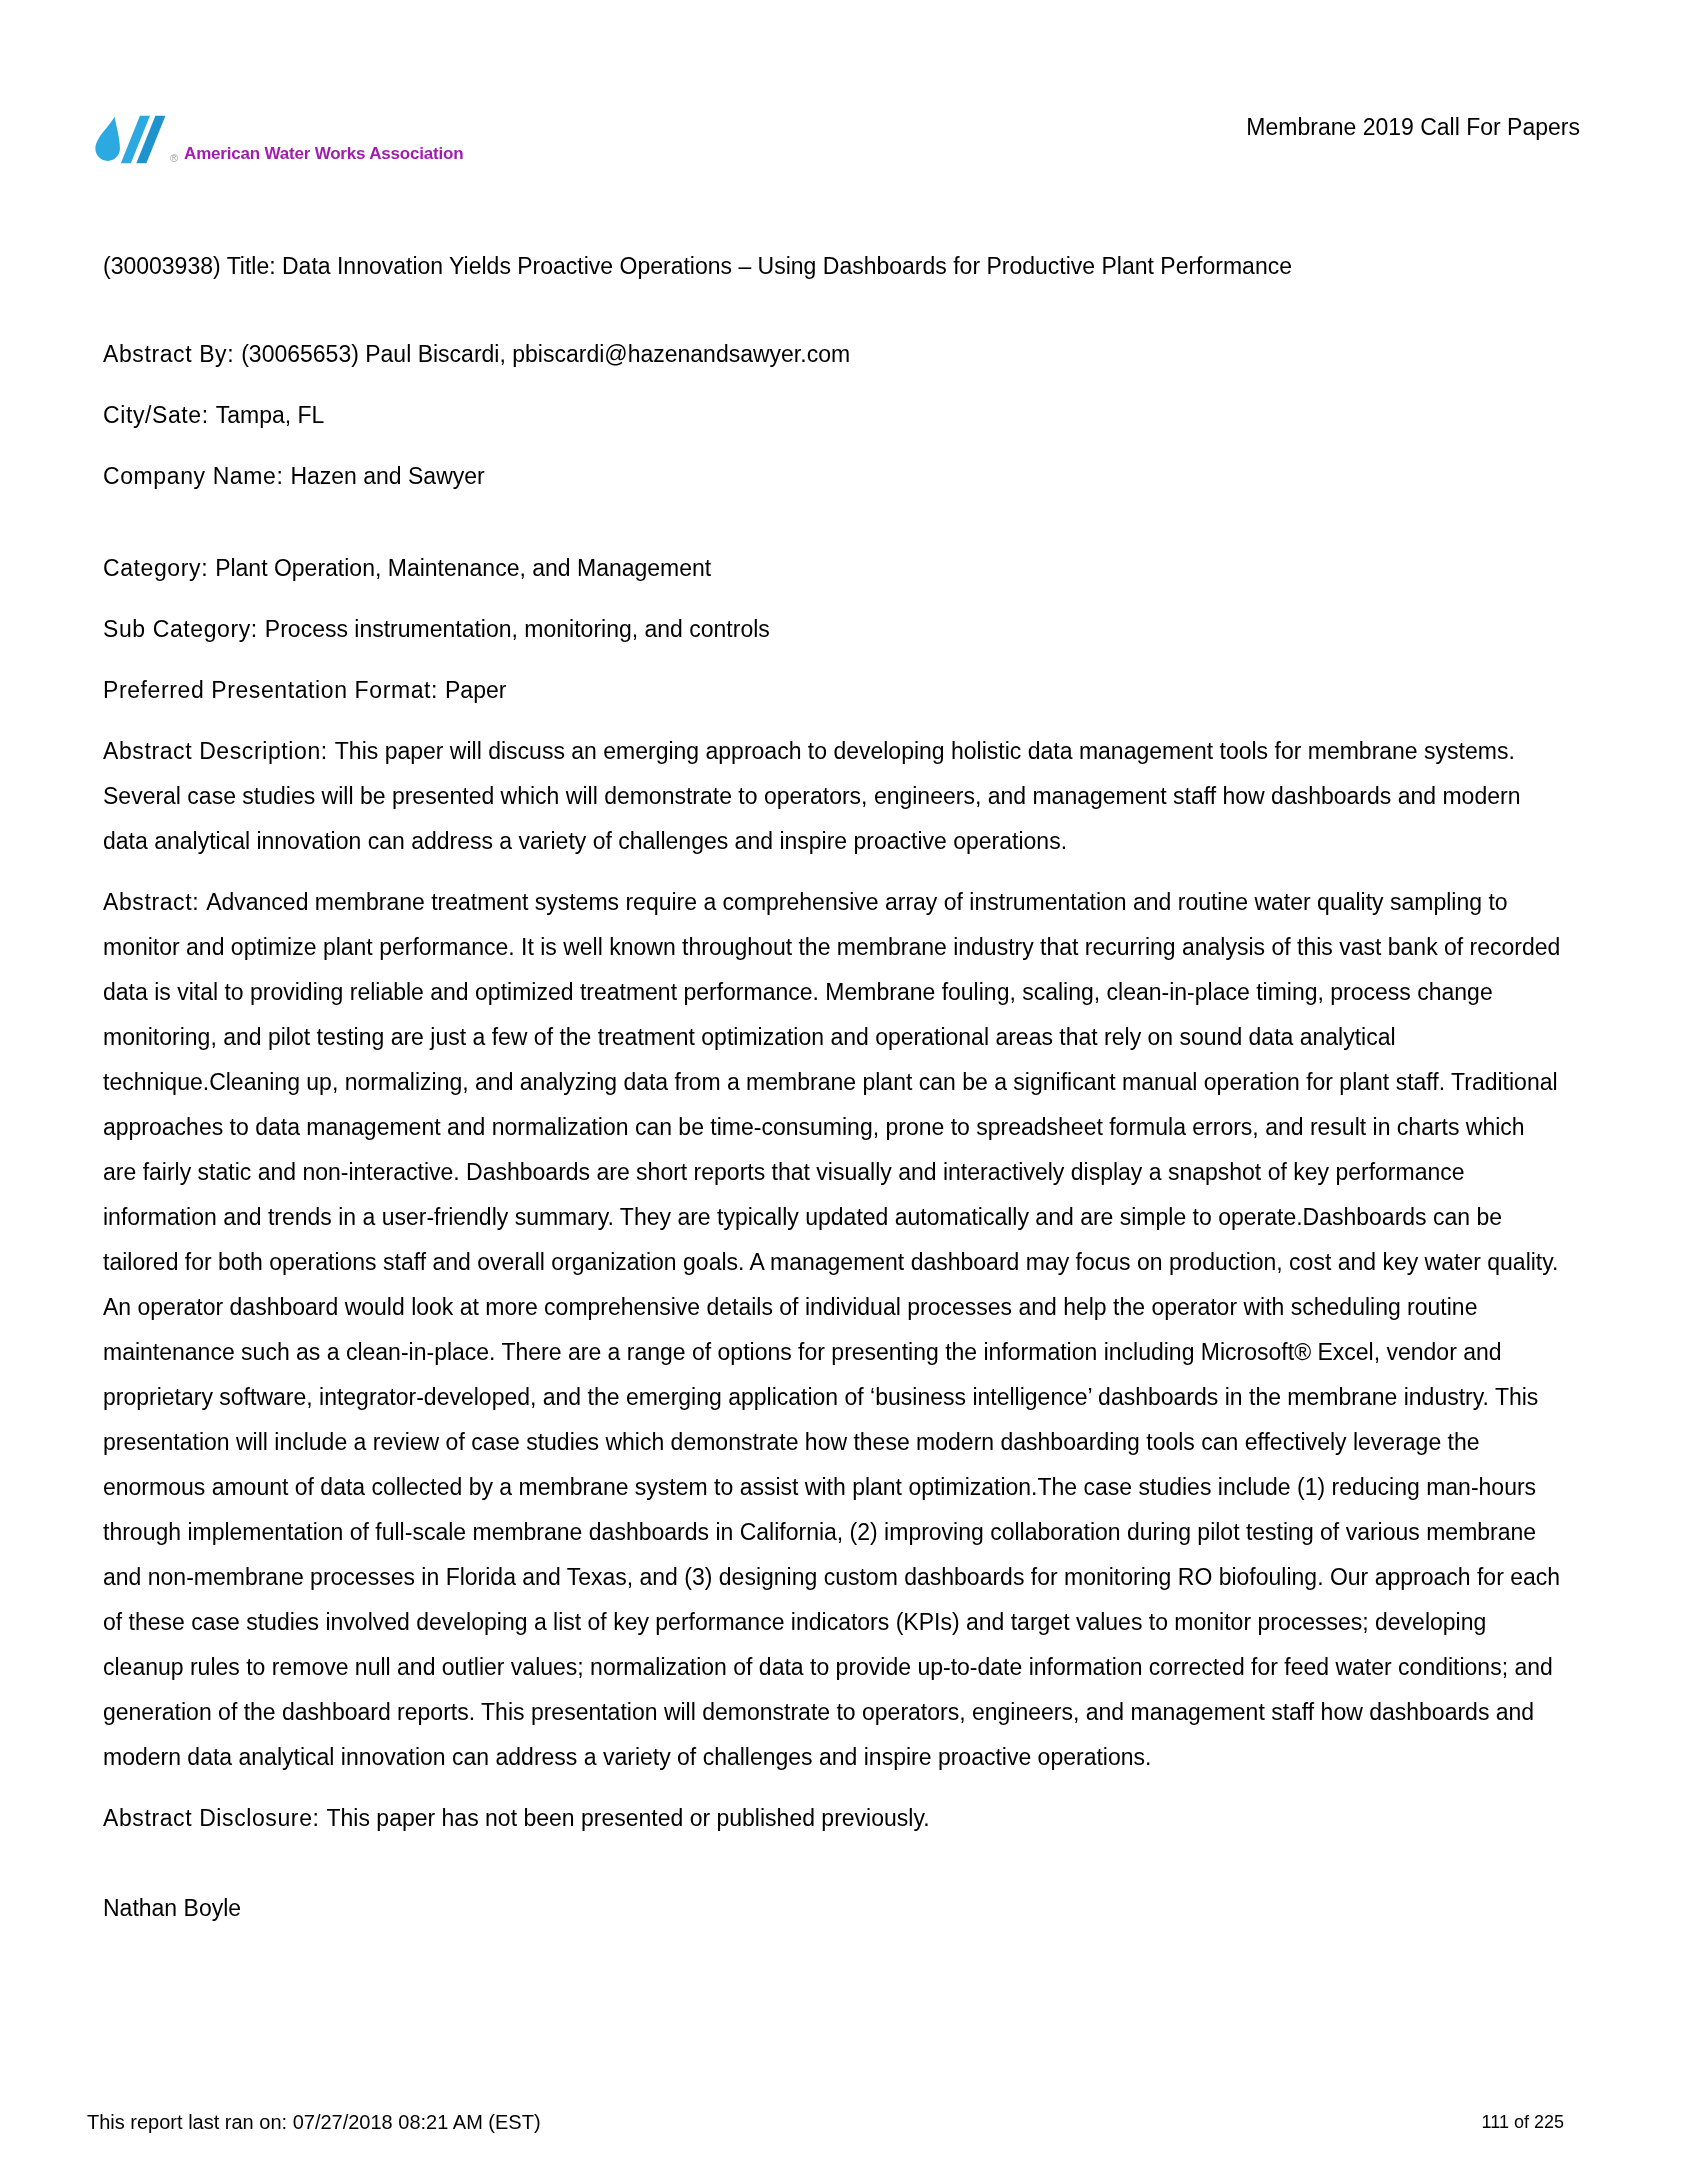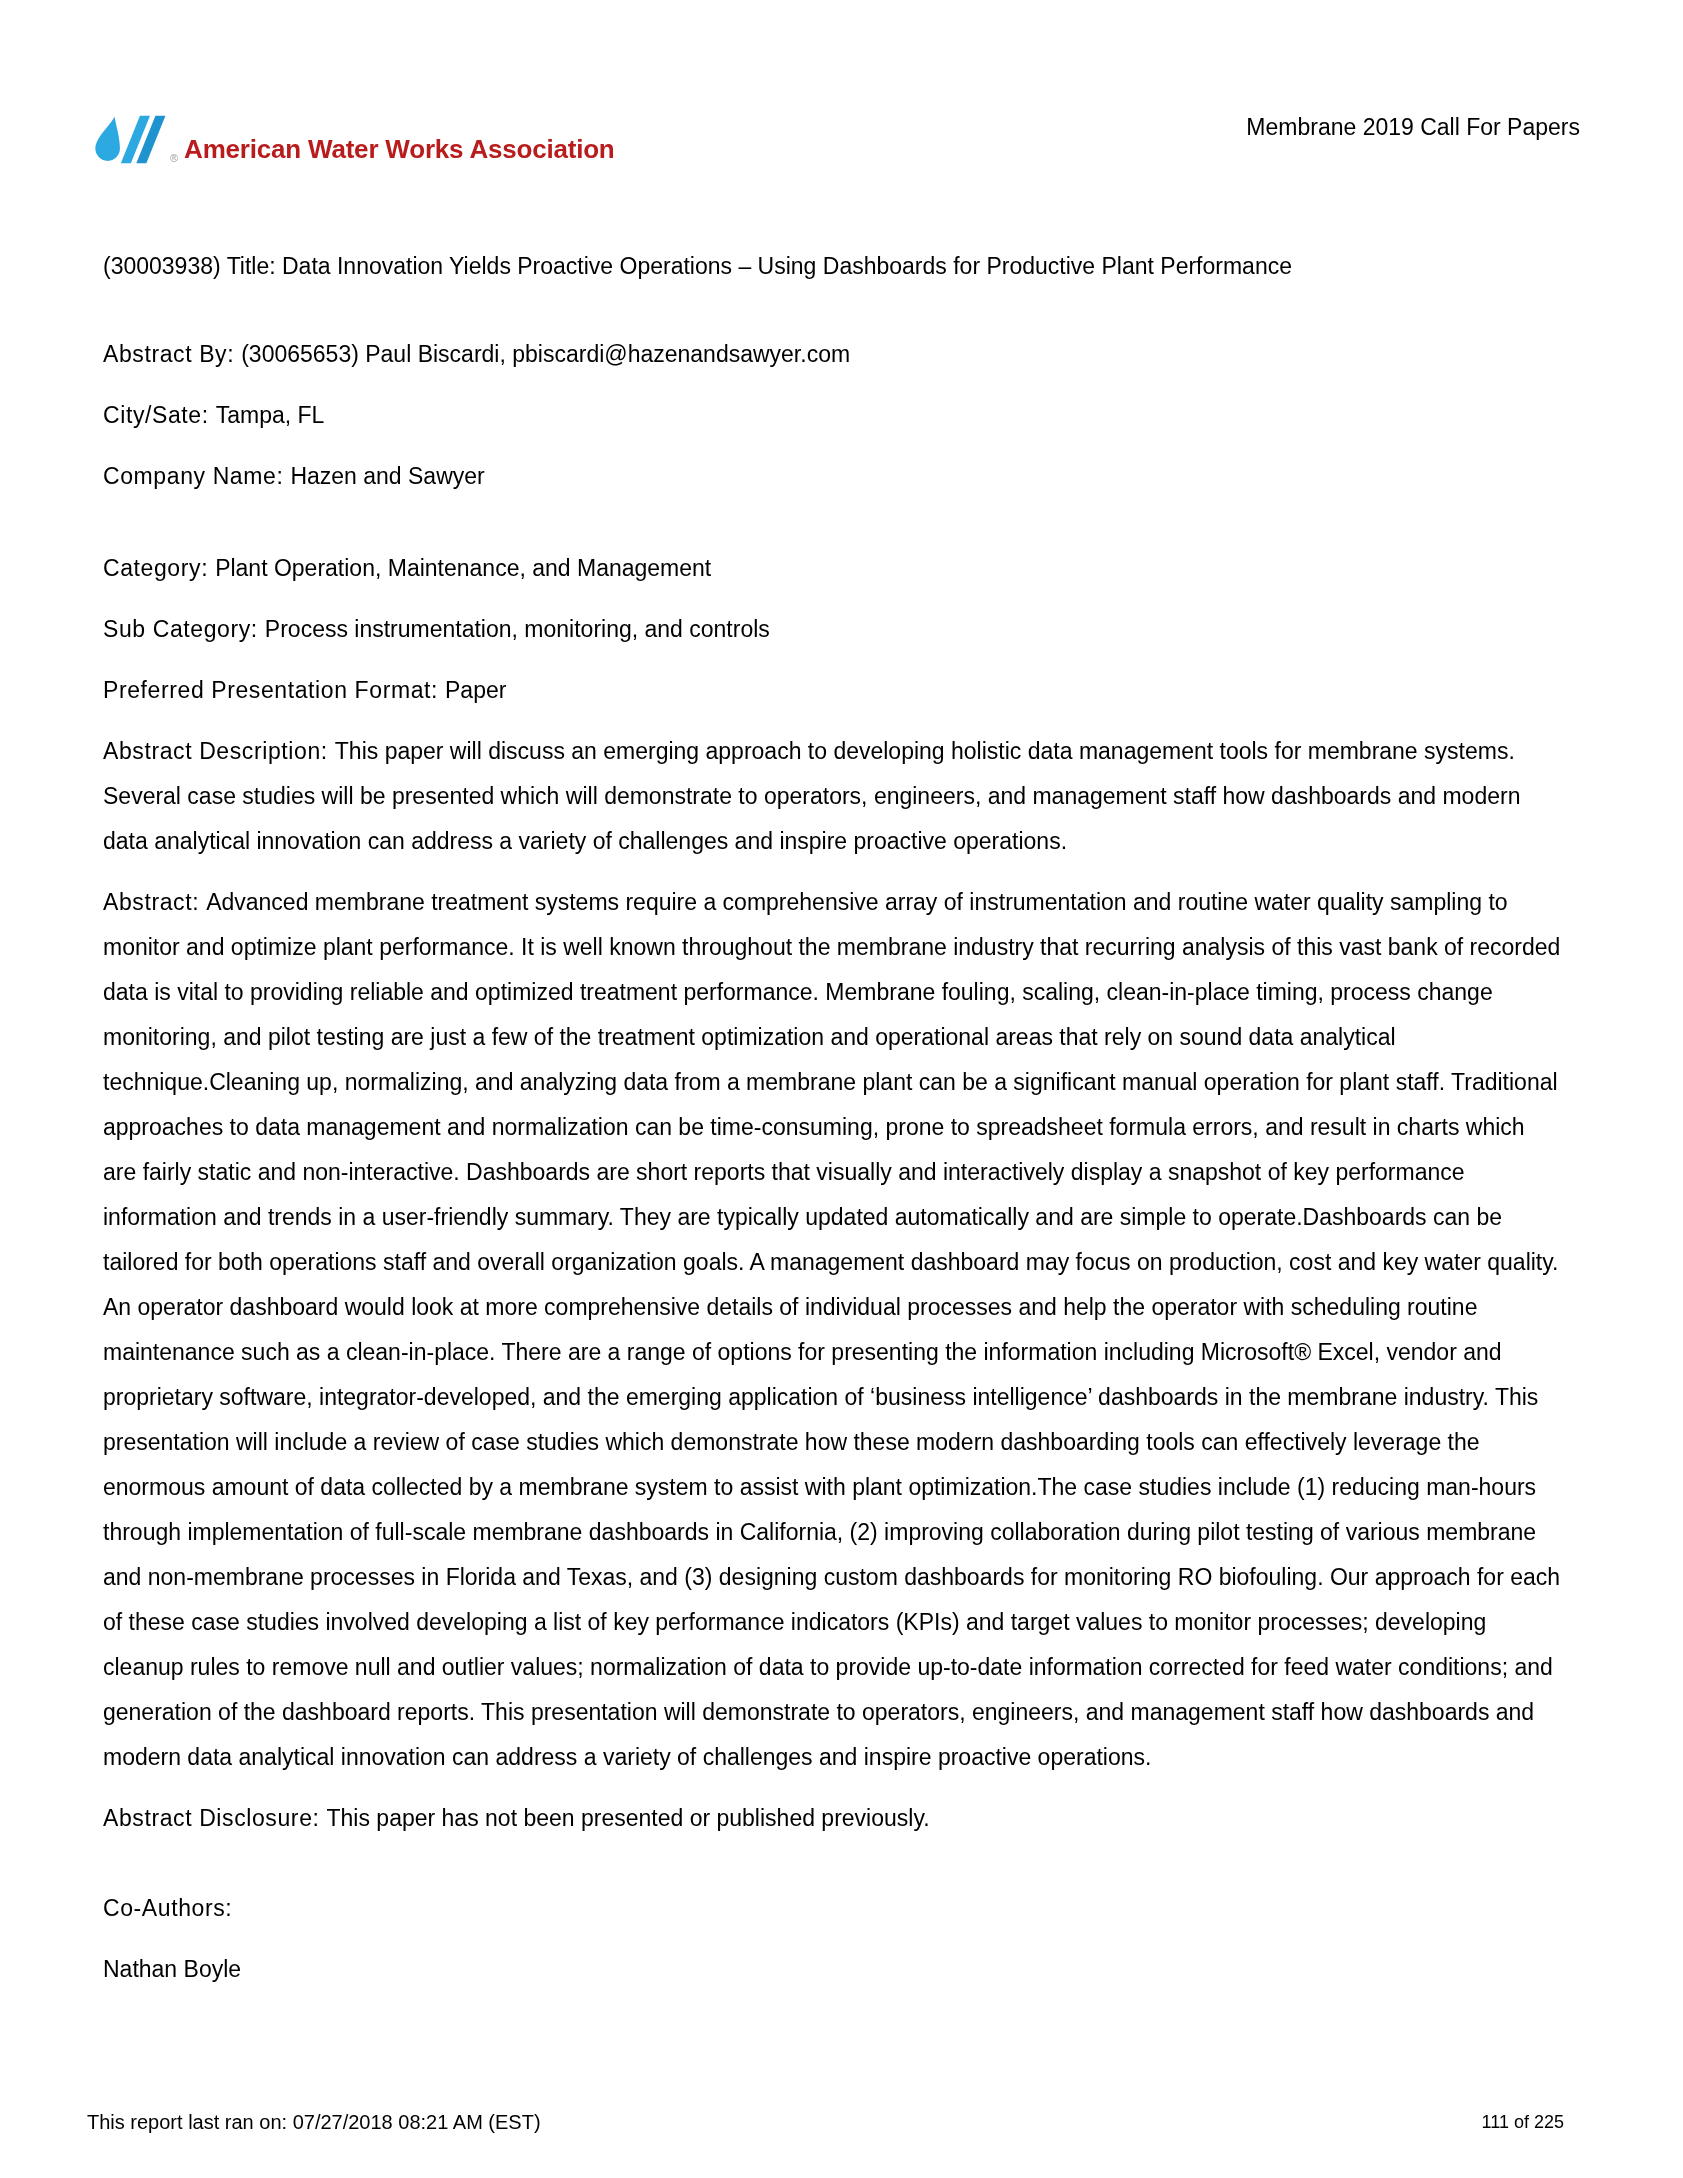--- a/index.html
+++ b/index.html
@@ -21,21 +21,21 @@
     position: absolute; left: 89px; top: 109px;
     display: flex; align-items: flex-end; gap: 4px;
     height: 59px;
   }
   .logo-mark { width: 91px; height: 57px; display: block; }
   .logo-reg {
     font-size: 11px; color: #9b9da0; align-self: flex-end;
     margin: 0 2px 4px -14px;
   }
   .brand-name {
-    font-size: 26px; font-weight: 700; color: #b91c1c;
+    font-size: 17px; font-weight: 700; color: #a21caf;
     letter-spacing: -0.2px; line-height: 1; padding-bottom: 6px;
     white-space: nowrap;
     text-align: right;
   }
   .header-title {
     position: absolute; top: 113px; right: 103px;
     font-size: 23px; color: #000; line-height: 28px;
     white-space: nowrap;
   }
 
@@ -97,21 +97,20 @@
       <p><span class="lbl">Preferred Presentation Format:</span><span>Paper</span></p>
     </div>
 
     <p class="para-desc"><span class="lbl">Abstract Description:</span><span>This paper will discuss an emerging approach to developing holistic data management tools for membrane systems. Several case studies will be presented which will demonstrate to operators, engineers, and management staff how dashboards and modern data analytical innovation can address a variety of challenges and inspire proactive operations.</span></p>
 
     <p class="para-abstract"><span class="lbl">Abstract:</span><span>Advanced membrane treatment systems require a comprehensive array of instrumentation and routine water quality sampling to monitor and optimize plant performance. It is well known throughout the membrane industry that recurring analysis of this vast bank of recorded data is vital to providing reliable and optimized treatment performance. Membrane fouling, scaling, clean-in-place timing, process change monitoring, and pilot testing are just a few of the treatment optimization and operational areas that rely on sound data analytical technique.Cleaning up, normalizing, and analyzing data from a membrane plant can be a significant manual operation for plant staff. Traditional approaches to data management and normalization can be time-consuming, prone to spreadsheet formula errors, and result in charts which are fairly static and non-interactive. Dashboards are short reports that visually and interactively display a snapshot of key performance information and trends in a user-friendly summary. They are typically updated automatically and are simple to operate.Dashboards can be tailored for both operations staff and overall organization goals. A management dashboard may focus on production, cost and key water quality. An operator dashboard would look at more comprehensive details of individual processes and help the operator with scheduling routine maintenance such as a clean-in-place. There are a range of options for presenting the information including Microsoft® Excel, vendor and proprietary software, integrator-developed, and the emerging application of ‘business intelligence’ dashboards in the membrane industry. This presentation will include a review of case studies which demonstrate how these modern dashboarding tools can effectively leverage the enormous amount of data collected by a membrane system to assist with plant optimization.The case studies include (1) reducing man-hours through implementation of full-scale membrane dashboards in California, (2) improving collaboration during pilot testing of various membrane and non-membrane processes in Florida and Texas, and (3) designing custom dashboards for monitoring RO biofouling. Our approach for each of these case studies involved developing a list of key performance indicators (KPIs) and target values to monitor processes; developing cleanup rules to remove null and outlier values; normalization of data to provide up-to-date information corrected for feed water conditions; and generation of the dashboard reports. This presentation will demonstrate to operators, engineers, and management staff how dashboards and modern data analytical innovation can address a variety of challenges and inspire proactive operations.</span></p>
 
     <p class="para-disclosure"><span class="lbl">Abstract Disclosure:</span><span>This paper has not been presented or published previously.</span></p>
 
     <div class="coauthors">
-      <p class="lbl">Co-Authors:</p>
       <p>Nathan Boyle</p>
     </div>
 
   </div>
 
   <div class="footer-left">This report last ran on: 07/27/2018 08:21 AM (EST)</div>
   <div class="footer-right">111 of 225</div>
 
 </div>
 

